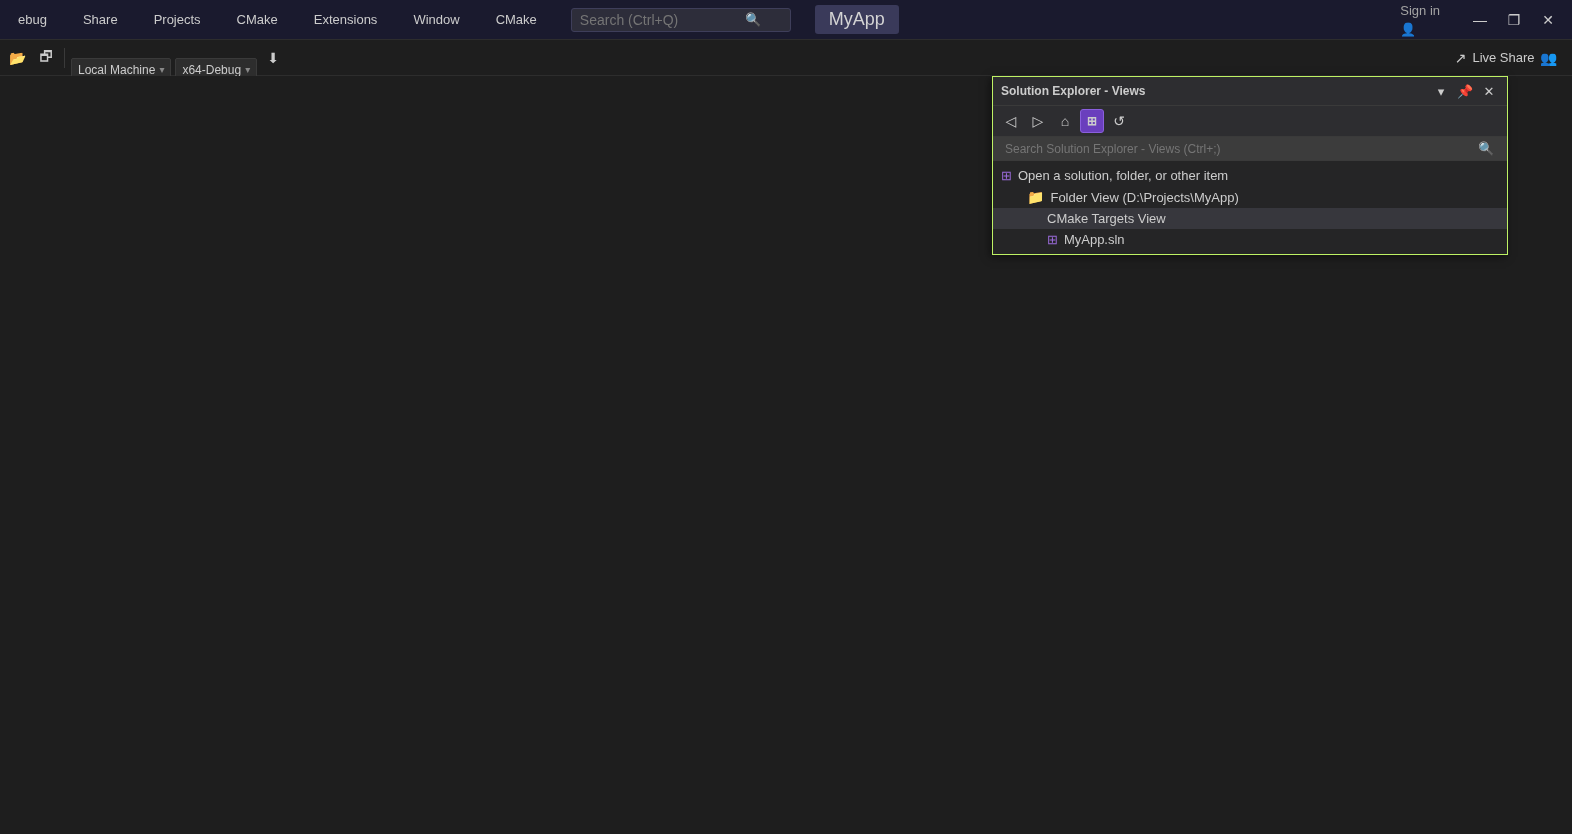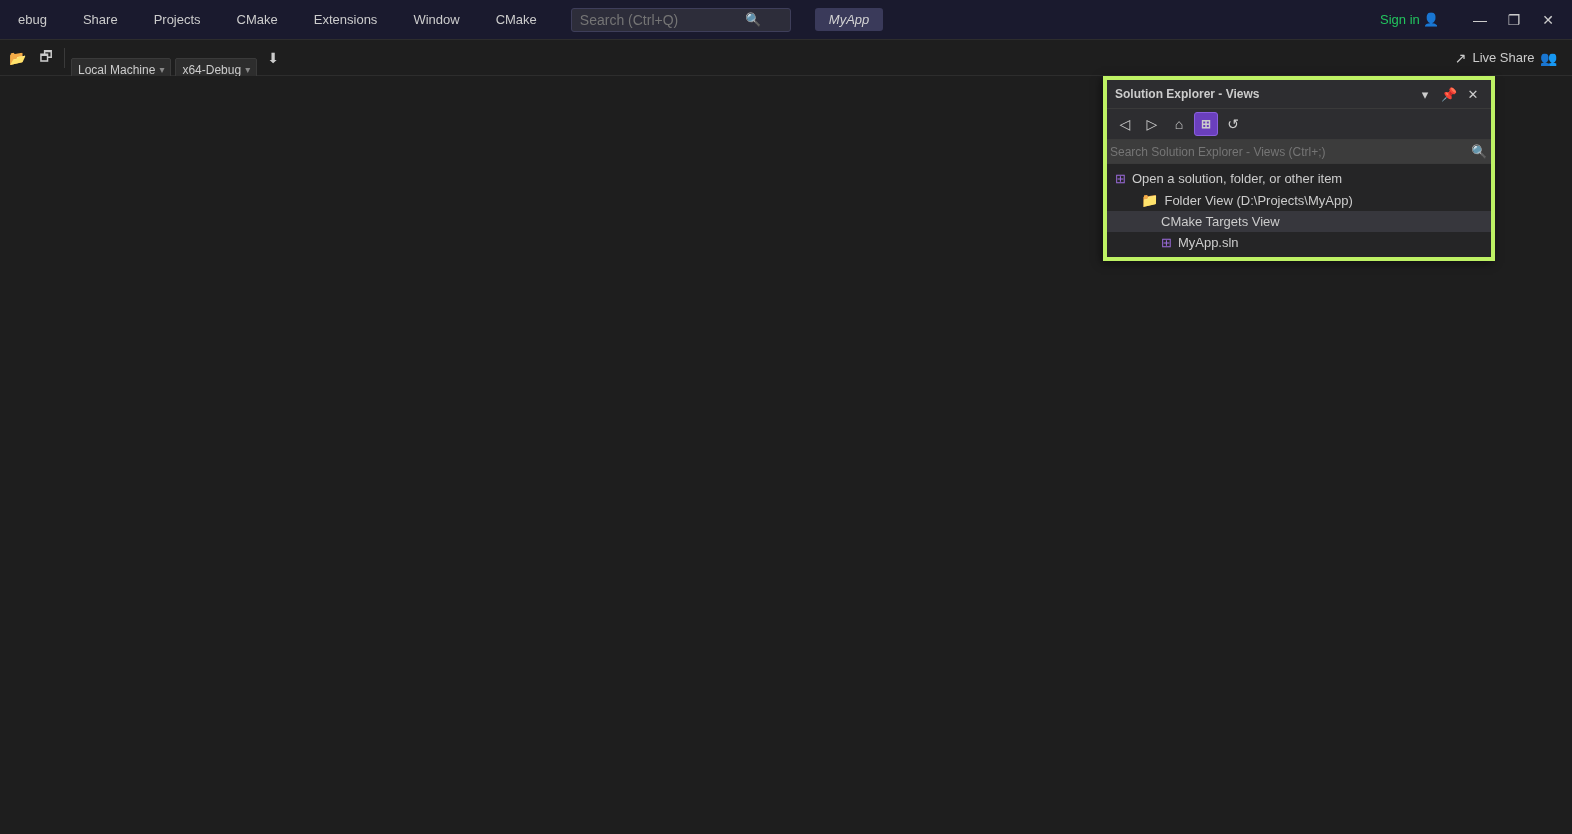--- a/index.html
+++ b/index.html
@@ -53,40 +53,40 @@
       width: 160px;
     }
 
     #myapp-btn {
       background: #3a3a5a;
       border: none;
       color: #d4d4d4;
       padding: 4px 14px;
       border-radius: 3px;
       cursor: pointer;
-      font-size: 13px;
+      font-size: 18px;
       font-weight: 500;
-      font-style: italic;
     }
 
     #title-bar-right {
       margin-left: auto;
       display: flex;
       align-items: center;
       gap: 8px;
     }
 
     .sign-in-btn {
       display: flex;
       align-items: flex-start;
       gap: 4px;
-      color: #22c55e;
+      color: #a3a3a3;
       cursor: pointer;
       padding: 4px 8px;
       border-radius: 3px;
+      flex-direction: column;
     }
 
     .window-controls {
       display: flex;
       gap: 2px;
       margin-left: 8px;
     }
     .win-btn {
       width: 32px;
       height: 28px;
@@ -154,25 +154,25 @@
     }
 
     #editor-area {
       flex: 1;
       background: #1e1e1e;
     }
 
     
     #solution-explorer {
       position: absolute;
-      right: 77px;
+      right: 64px;
       top: 0;
-      width: 392px;
+      width: 516px;
       background: #252526;
-      border: 4px solid #bef264;
+      border: 1px solid #bef264;
       box-shadow: -2px 2px 8px rgba(0,0,0,0.5);
       display: flex;
       flex-direction: column;
     }
 
     #se-header {
       display: flex;
       align-items: center;
       background: #2d2d30;
       padding: 4px 8px;
@@ -223,21 +223,21 @@
     .se-tool-btn.active {
       background: #6a3fbd;
       border: 1px solid #8a5fdd;
     }
 
     #se-search {
       display: flex;
       align-items: center;
       background: #3c3c3c;
       border-bottom: 1px solid #3a3a3a;
-      padding: 4px 3px;
+      padding: 4px 12px;
       gap: 4px;
     }
     #se-search input {
       flex: 1;
       background: transparent;
       border: none;
       outline: none;
       color: #999;
       font-size: 12px;
     }

